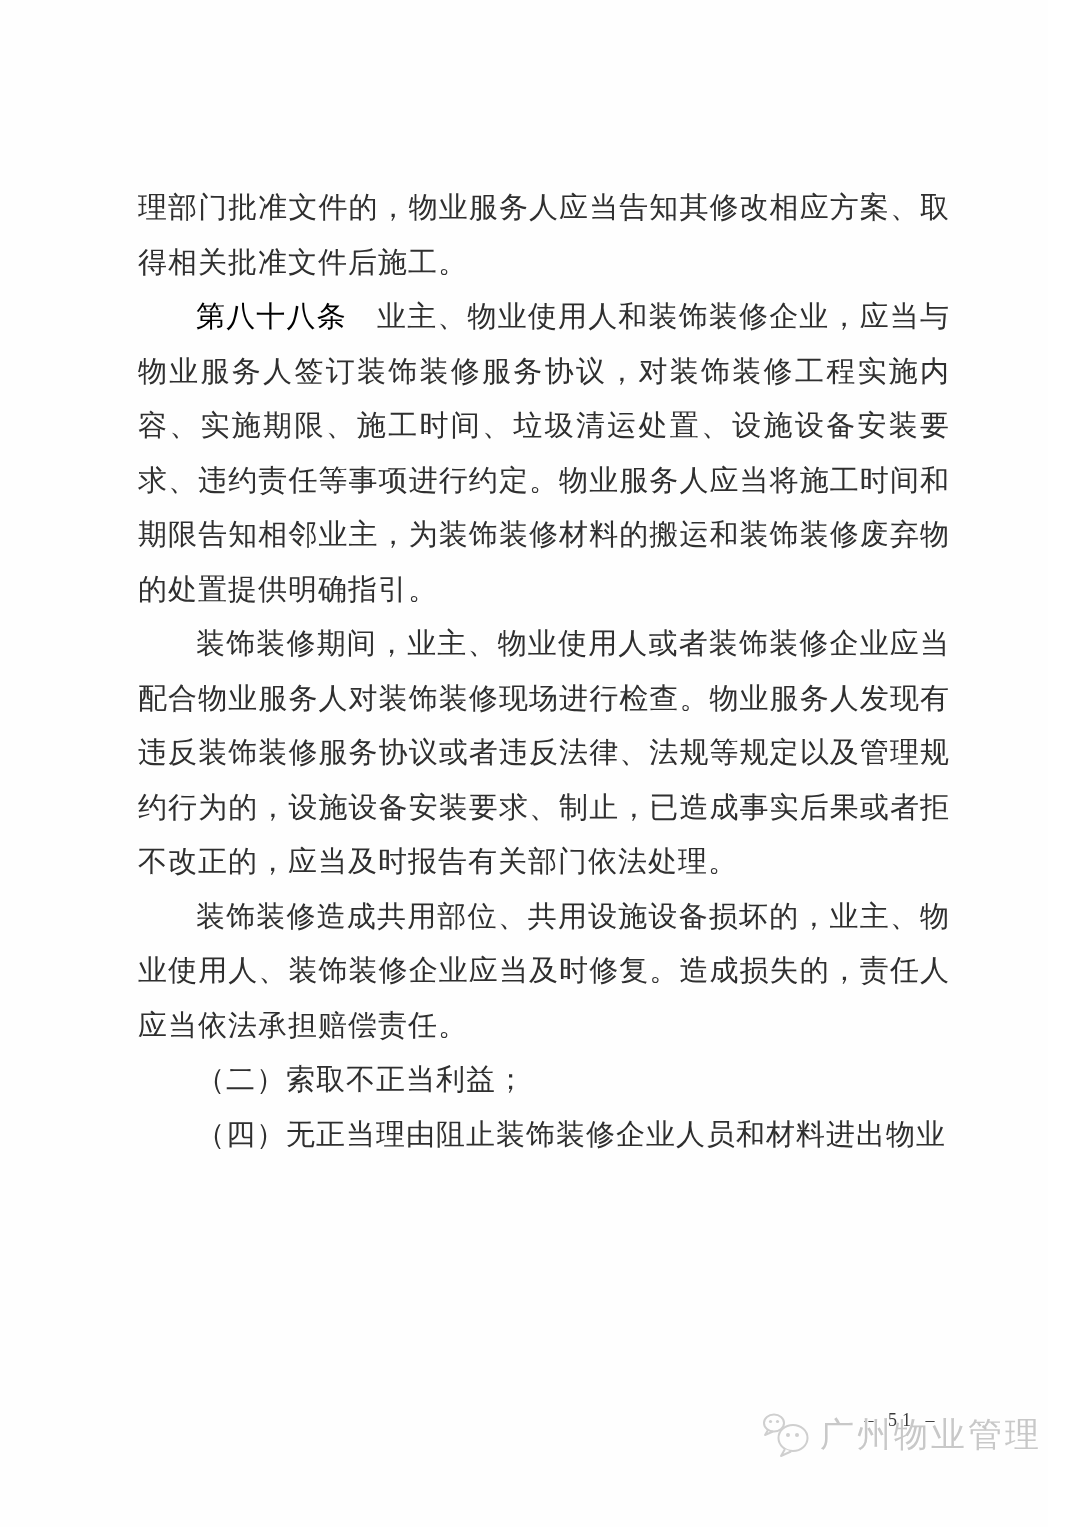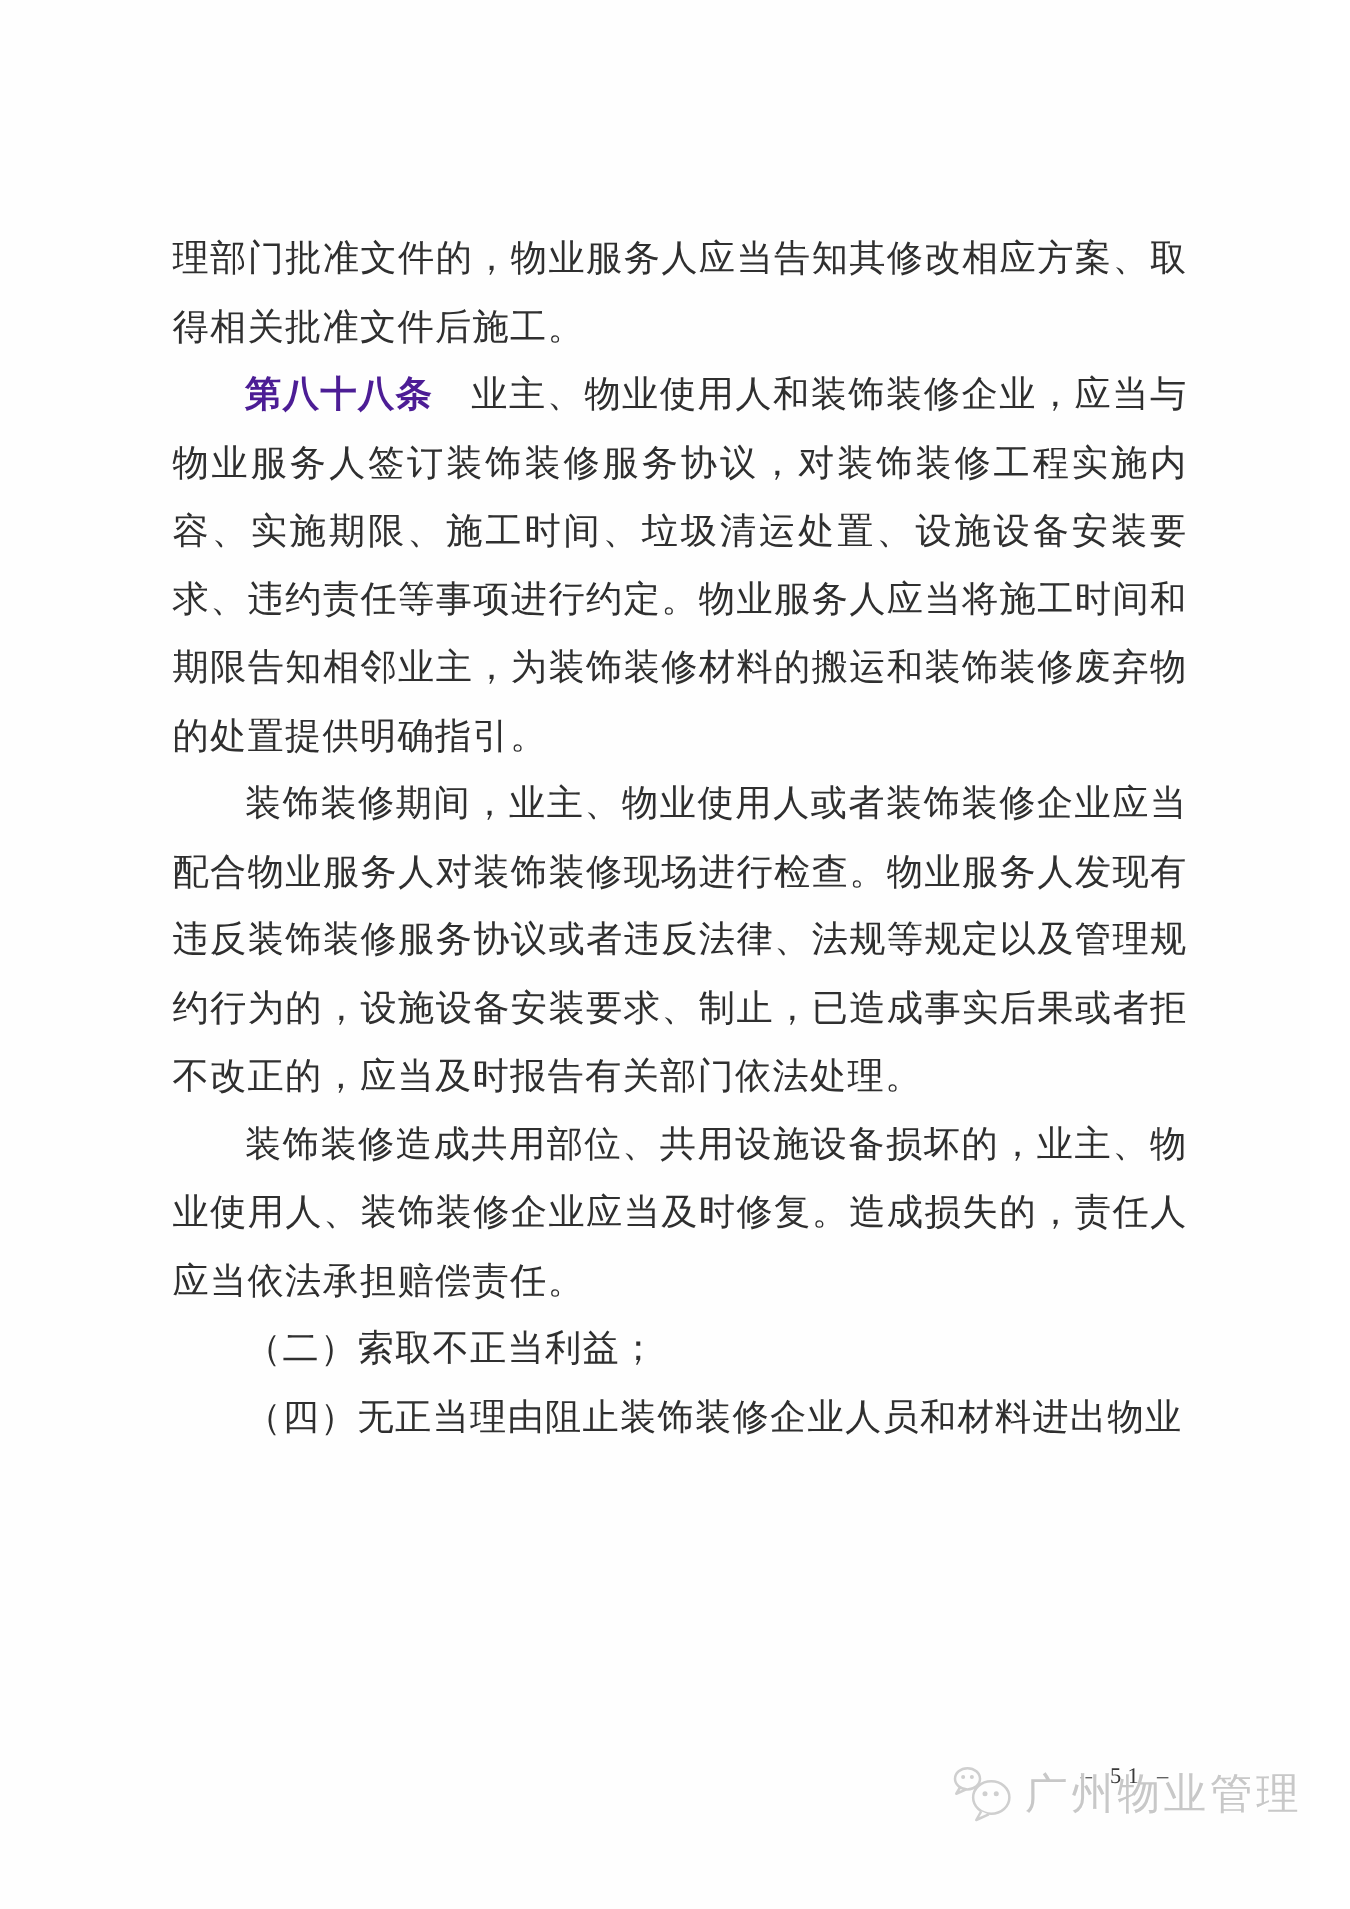--- a/index.html
+++ b/index.html
@@ -27,22 +27,22 @@
     text-align: justify;
     text-justify: inter-ideograph;
   }
   .para {
     margin: 0;
   }
   .para.indent {
     text-indent: 2em;
   }
   .para b {
-    font-weight: bold;
-    color: #4c1d95;
+    font-weight: normal;
+    color: #000000;
     font-family: "Liberation Sans", "DejaVu Sans", sans-serif;
   }
   .page-number {
     position: absolute;
     top: 1410px;
     left: 822px;
     width: 160px;
     text-align: center;
     font-size: 18px;
     letter-spacing: 5px;

